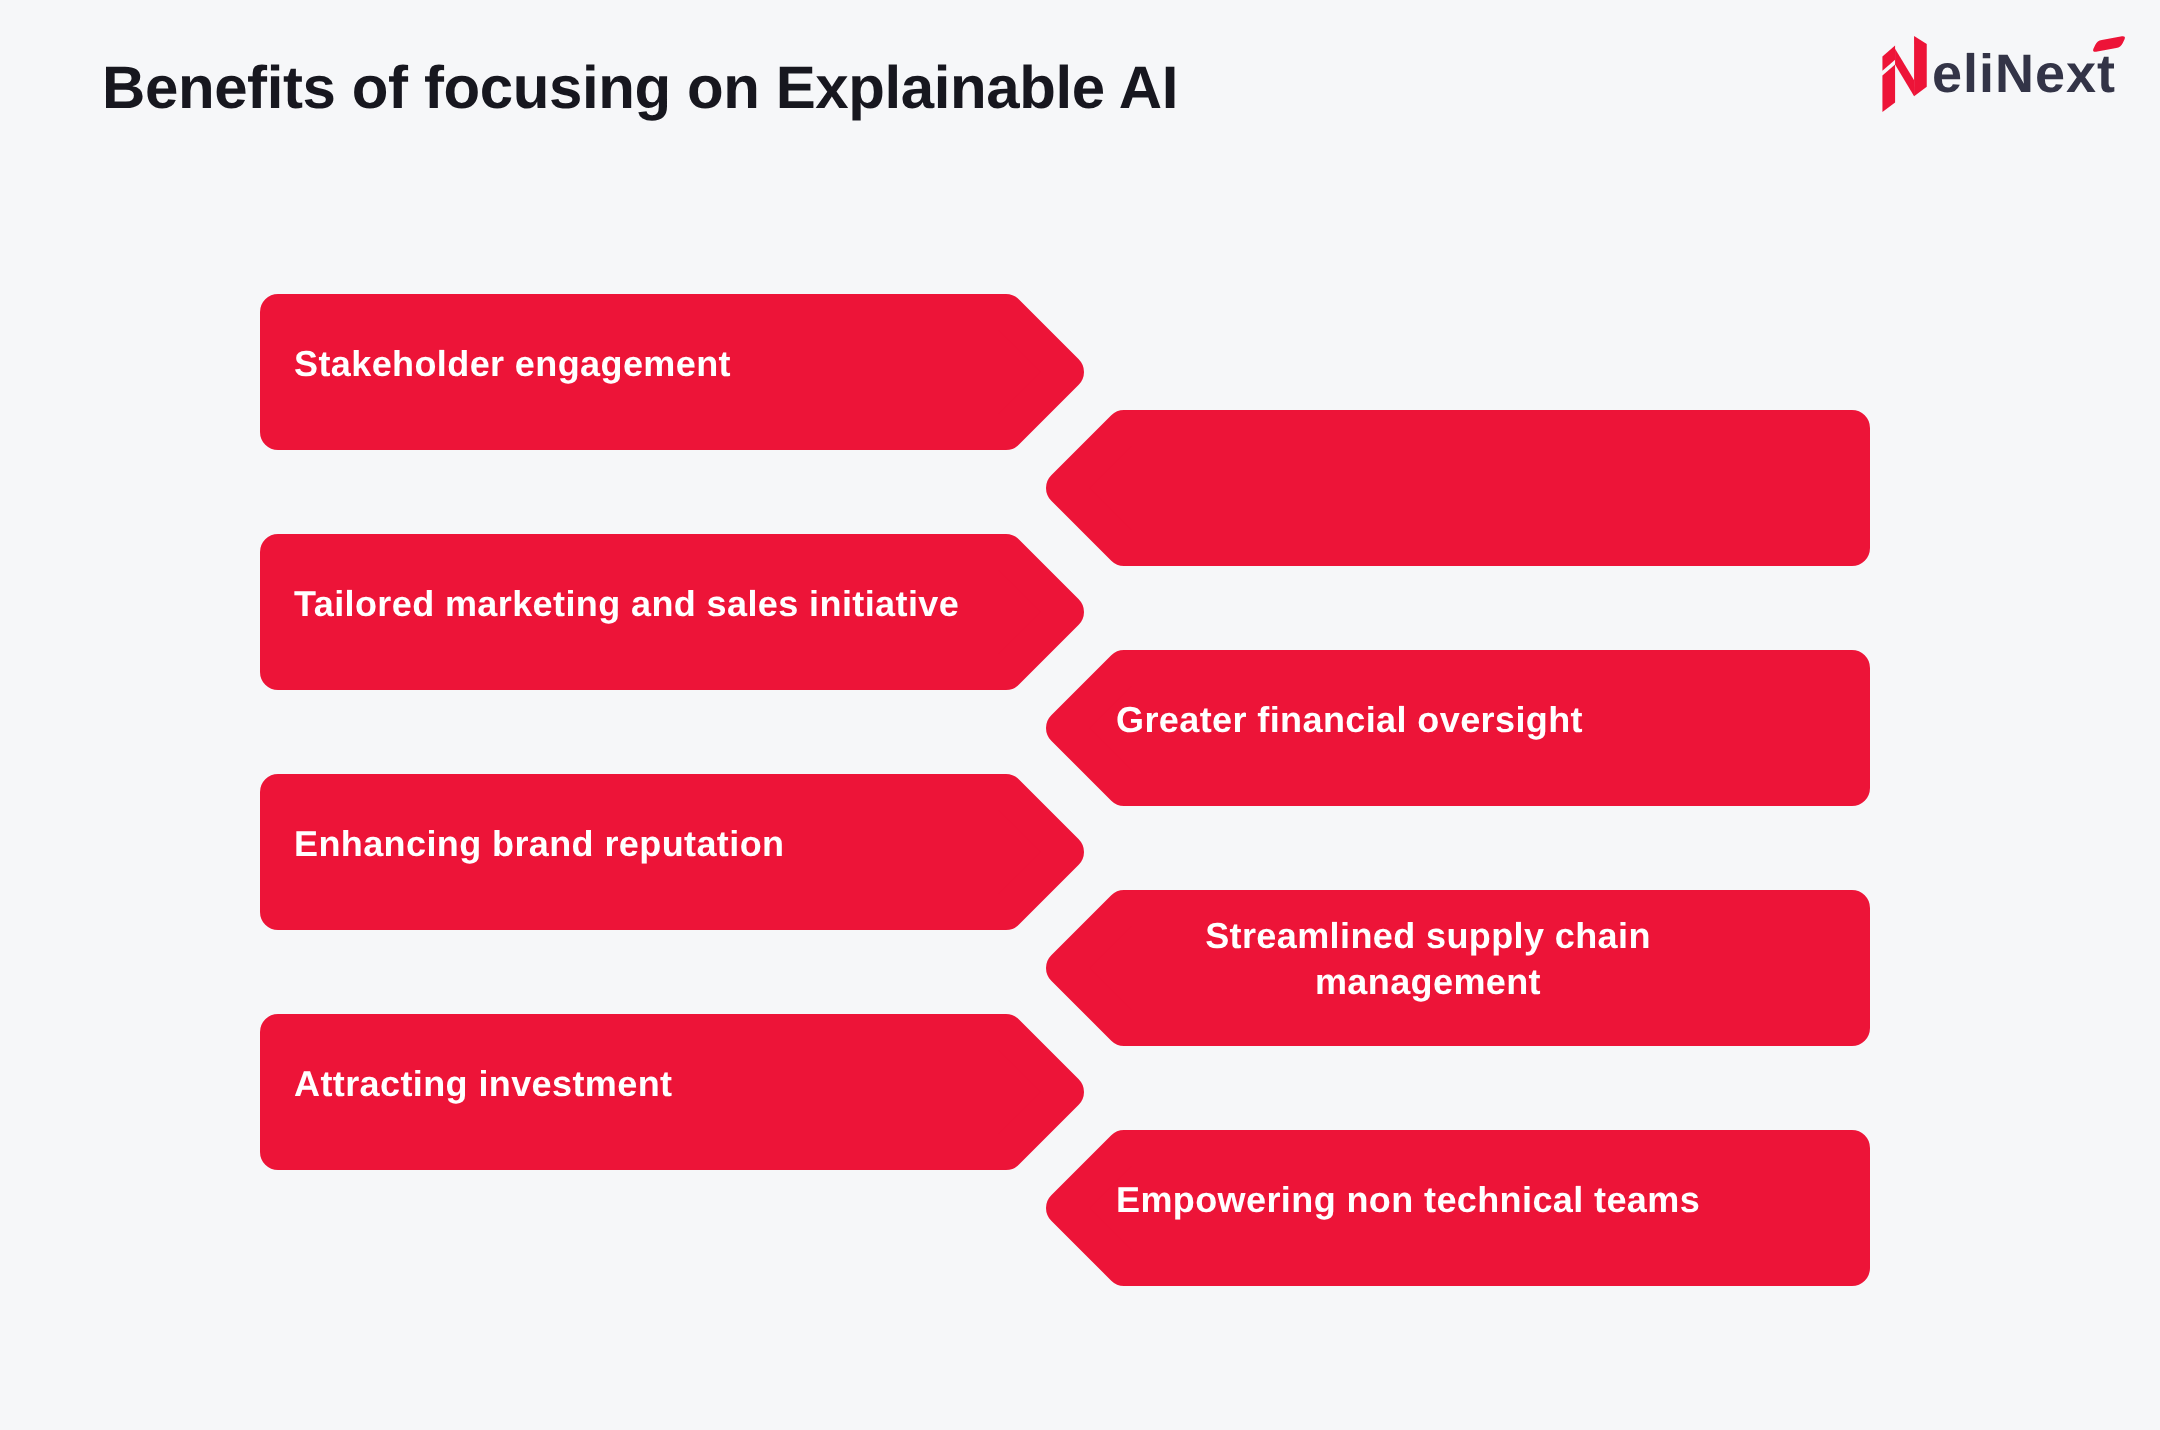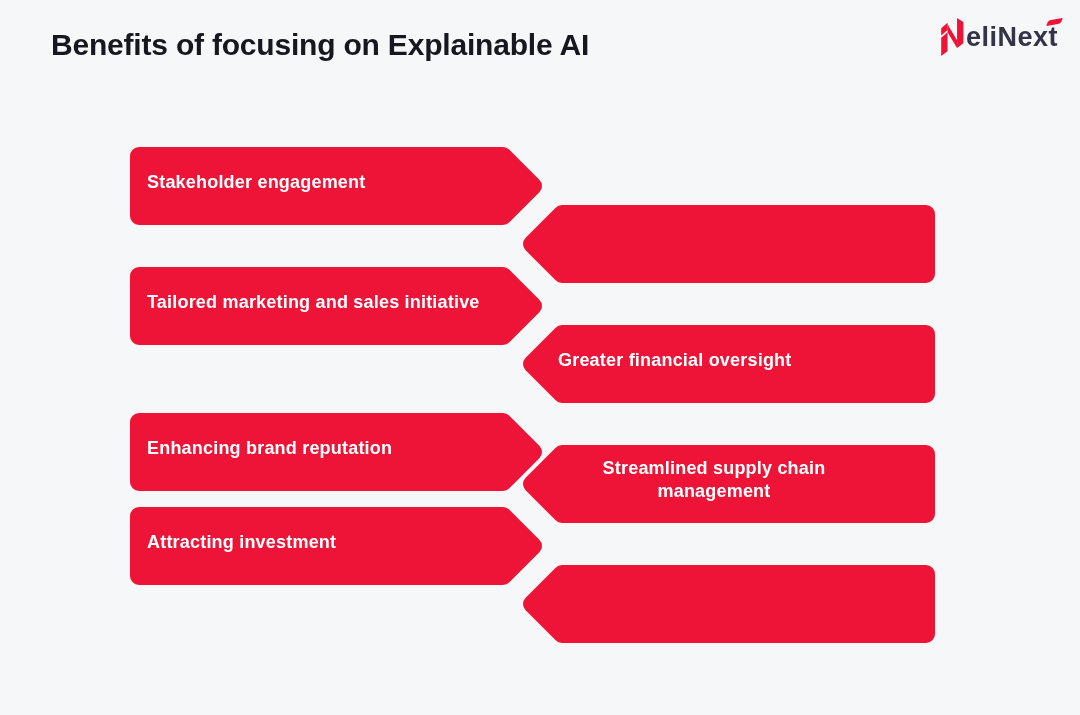--- a/index.html
+++ b/index.html
@@ -46,21 +46,21 @@
     fill:currentColor;stroke:currentColor;
     stroke-width:18px;stroke-linejoin:round;
   }
   .label{
     position:absolute;top:0;bottom:0;display:flex;align-items:center;
     font-size:18px;font-weight:700;letter-spacing:0.2px;line-height:23px;
   }
   .banner.left  .label{left:17px;right:6px;white-space:nowrap;}
   .banner.right .label{left:35px;width:312px;}
   
-  .pos-l1{top:147px;} .pos-l2{top:267px;} .pos-l3{top:387px;margin-top:26px;} .pos-l4{top:507px;padding-left:44px;}
+  .pos-l1{top:147px;} .pos-l2{top:267px;} .pos-l3{top:387px;} .pos-l4{top:507px;padding-left:44px;}
   .pos-r1{top:205px;} .pos-r2{top:325px;} .pos-r3{top:445px;text-align:center;} .pos-r4{top:565px;}
 </style>
 </head>
 <body>
 
 <div class="title">
   <div>Benefits of focusing on Explainable AI</div>
 </div>
 
 <div class="logo">
@@ -121,13 +121,14 @@
   <svg class="shape" width="412" height="78" viewBox="0 0 412 78" aria-hidden="true">
     <polygon points="9,39 39,9 403,9 403,69 39,69"></polygon>
   </svg>
   <span class="label">Streamlined supply chain management</span>
 </div>
 
 <div class="banner right pos-r4">
   <svg class="shape" width="412" height="78" viewBox="0 0 412 78" aria-hidden="true">
     <polygon points="9,39 39,9 403,9 403,69 39,69"></polygon>
   </svg>
+  <span class="label">Empowering non technical teams</span>
 </div>
 
 </body></html>

